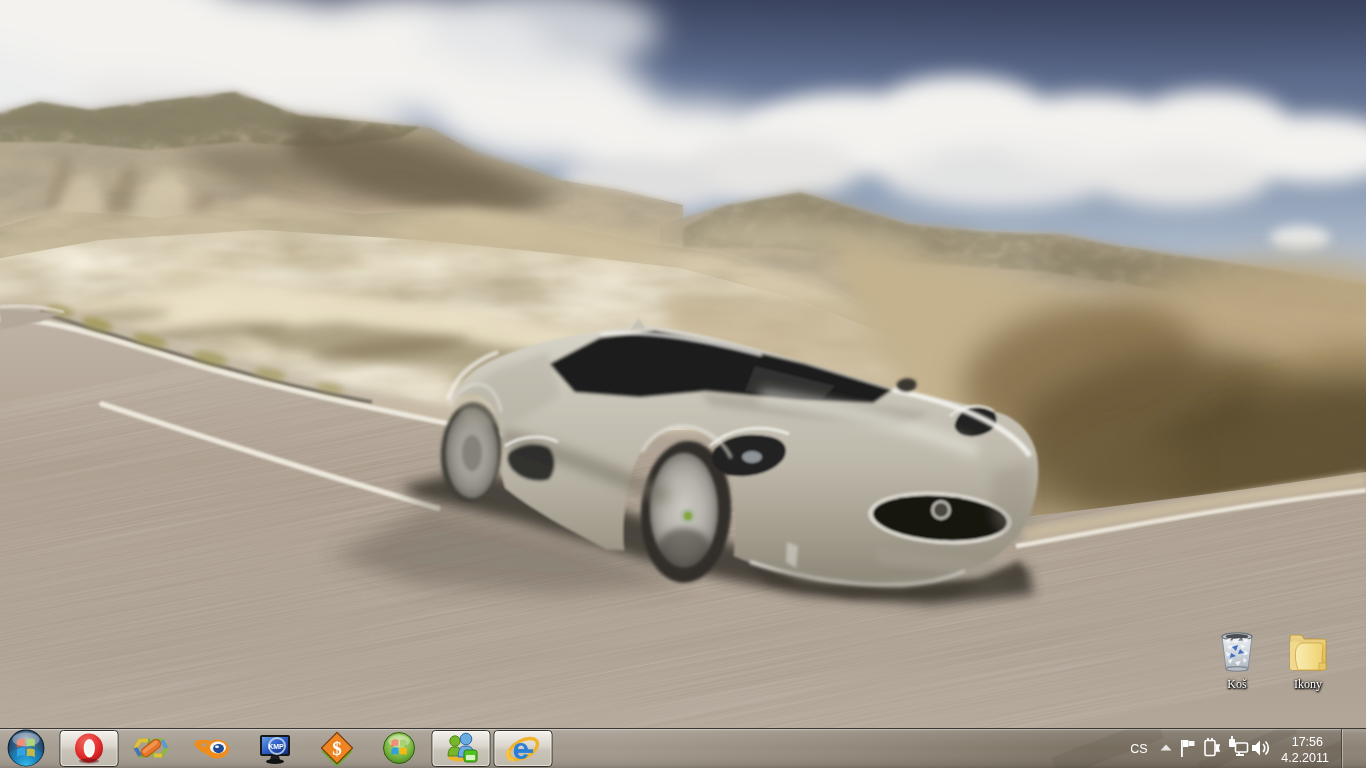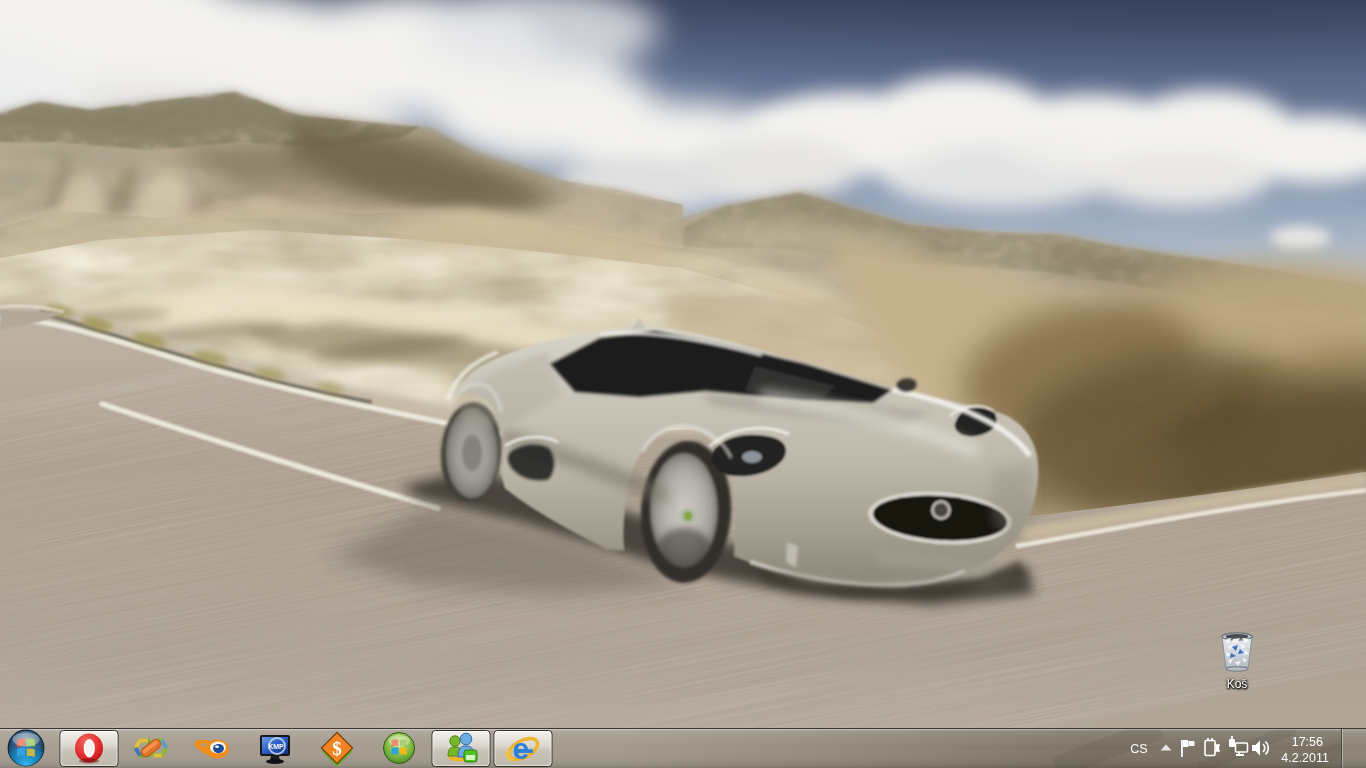--- a/index.html
+++ b/index.html
@@ -1,19 +1,19 @@
 <!DOCTYPE html>
 <html><head>
 <meta charset="utf-8">
 <style>
   html,body{margin:0;padding:0;width:1366px;height:768px;overflow:hidden;
     font-family:"Liberation Sans",sans-serif;}
   #stage{position:relative;width:1366px;height:768px;background:#b0a496;}
   #wall{position:absolute;left:0;top:0;}
-  .dicon{position:absolute;width:76px;text-align:center;color:#fff;font-size:12px;}
+  .dicon{position:absolute;width:76px;text-align:center;color:#fff;font-size:12px;font-family:Liberation Serif, serif;}
   .dicon .lbl{margin-top:3px;text-shadow:0 1px 2px #000,0 0 3px #000,1px 1px 2px #000;}
   #taskbar{position:absolute;left:0;top:728px;width:1366px;height:40px;}
 </style>
 </head>
 <body>
 <div id="stage">
   <svg id="wall" width="1366" height="768" viewBox="0 0 1366 768">
     <defs>
       <linearGradient id="sky" x1="0" y1="0" x2="0" y2="1">
         <stop offset="0" stop-color="#414c68"></stop>
@@ -335,20 +335,40 @@
       <g fill="#3f6fc2">
         <path d="M17,17 L23,15 L21,21 Z"></path>
         <path d="M25,19 L29,23 L23,24 Z"></path>
         <path d="M16,23 L21,26 L15,28 Z"></path>
       </g>
       <path d="M11,36 L33,36 L33,40 L11,40 Z" fill="#9aa1a9" opacity="0.7"></path>
       <ellipse cx="22" cy="39" rx="11" ry="2.2" fill="#b8bec5" stroke="#787e85" stroke-width="1"></ellipse>
     </svg>
     <div class="lbl">Koš</div>
   </div>
+  <div class="dicon" id="icon-ikony" style="left:1270px;top:630px;">
+    <svg width="44" height="44" viewBox="0 0 44 44" style="display:block;margin:0 auto;">
+      <defs>
+        <linearGradient id="foldback" x1="0" y1="0" x2="0" y2="1">
+          <stop offset="0" stop-color="#ecd287"></stop>
+          <stop offset="1" stop-color="#ddb652"></stop>
+        </linearGradient>
+        <linearGradient id="foldfront" x1="0" y1="0" x2="1" y2="0">
+          <stop offset="0" stop-color="#f8ecb4"></stop>
+          <stop offset="0.5" stop-color="#f5e093"></stop>
+          <stop offset="1" stop-color="#eed06e"></stop>
+        </linearGradient>
+      </defs>
+      <path d="M4,7 Q4,5 6,5 L14,5 Q16,5 17,7 L18,9 L38,9 Q40,9 40,11 L40,38 Q40,40 38,40 L6,40 Q4,40 4,38 Z" fill="url(#foldback)" stroke="#b8922f" stroke-width="0.8"></path>
+      <path d="M4,38 L4,12 Q12,10 15,14 Q17,17 16,24 Q15,32 18,40 L6,40 Q4,40 4,38 Z" fill="#f0d98c"></path>
+      <path d="M12,40 Q8,28 10,19 Q11,14 16,13 L34,13 Q38,13 37,18 Q35,28 37,40 Z" fill="url(#foldfront)" stroke="#caa33c" stroke-width="0.8"></path>
+      <path d="M33,33 L40,33 L40,38 Q40,40 38,40 L33,40 Z" fill="#e7c766" stroke="#caa33c" stroke-width="0.6"></path>
+    </svg>
+    <div class="lbl">Ikony</div>
+  </div>
   <div id="taskbar">
     <svg width="1366" height="40" viewBox="0 0 1366 40">
       <defs>
         <linearGradient id="tbg" x1="0" y1="0" x2="1" y2="0">
           <stop offset="0" stop-color="#a89f93"></stop>
           <stop offset="0.45" stop-color="#a39a8d"></stop>
           <stop offset="0.62" stop-color="#93897c"></stop>
           <stop offset="0.80" stop-color="#7d7466"></stop>
           <stop offset="1" stop-color="#7b7265"></stop>
         </linearGradient>

